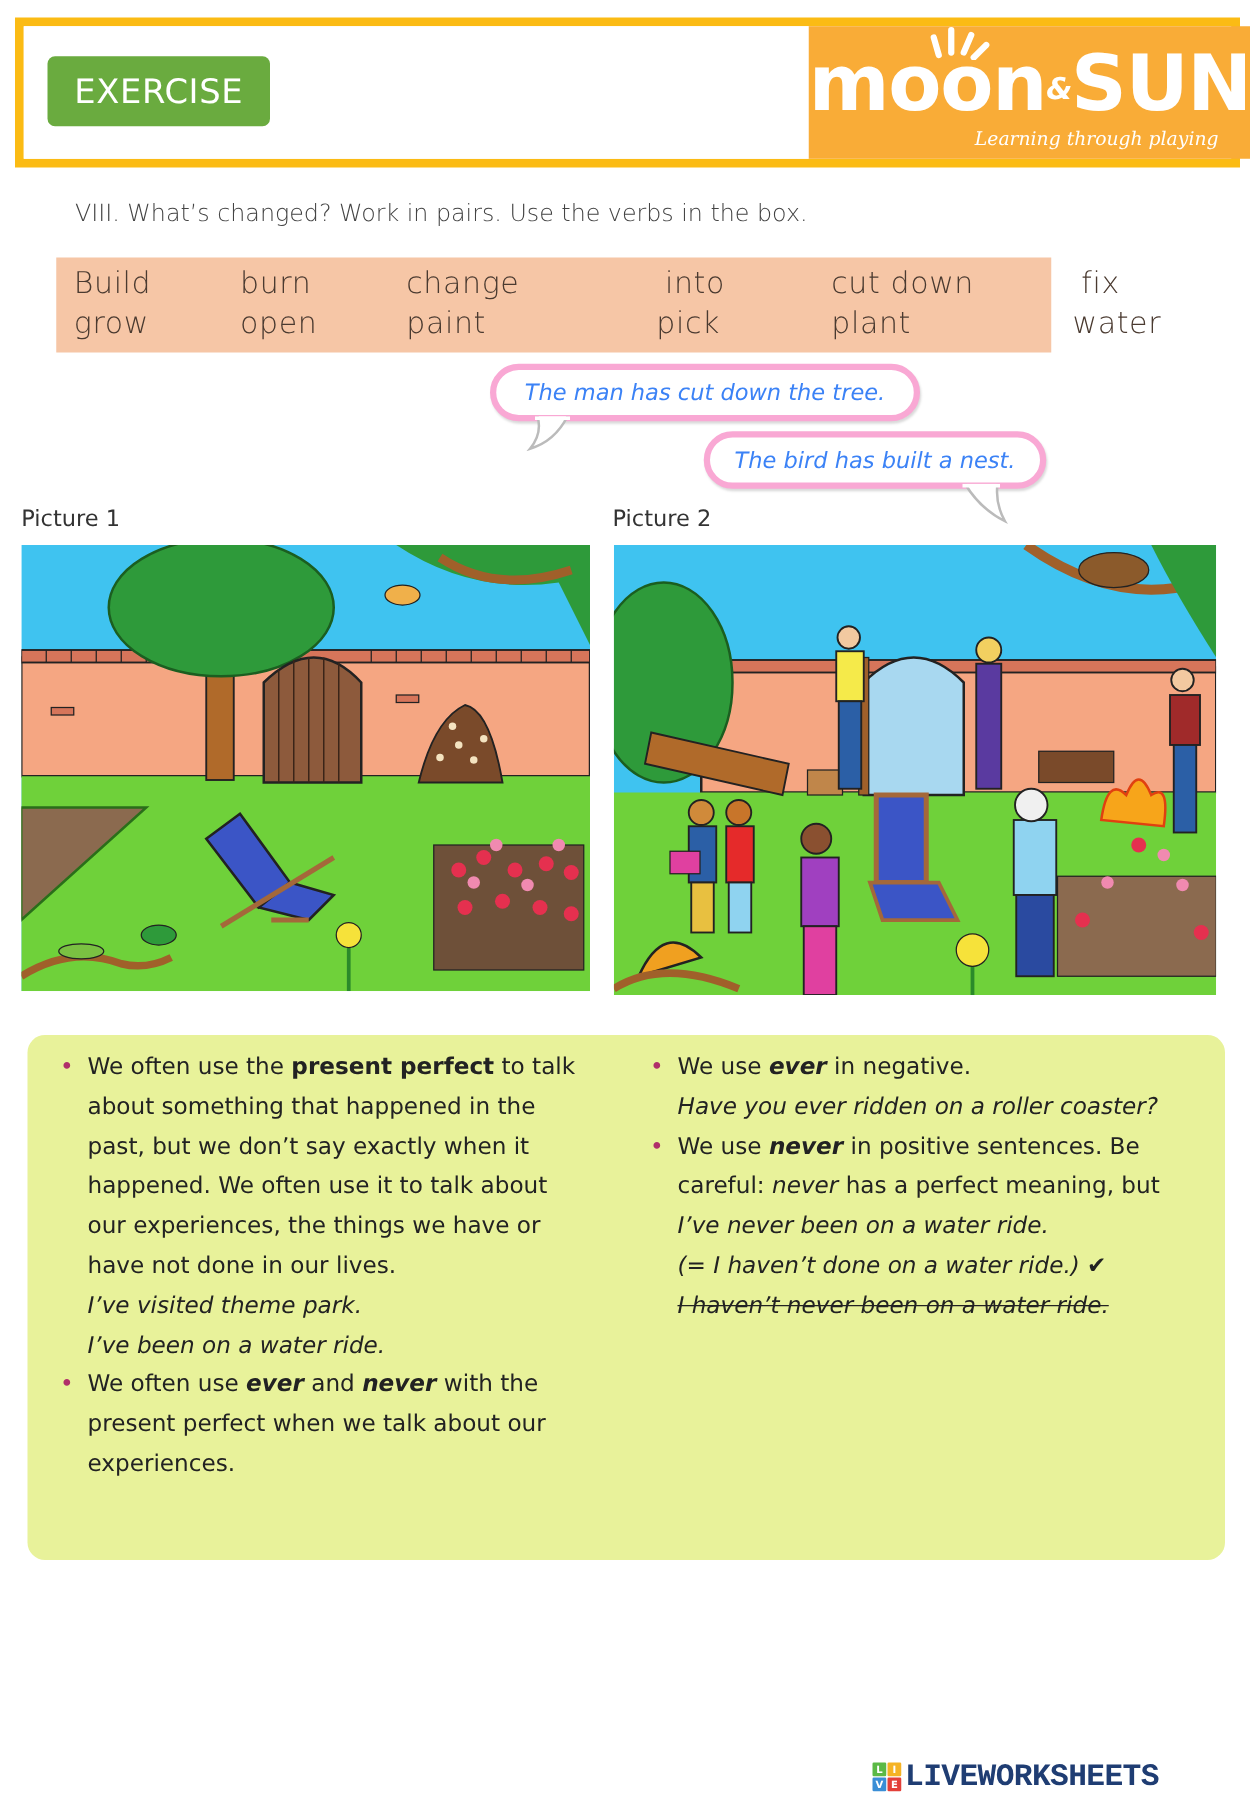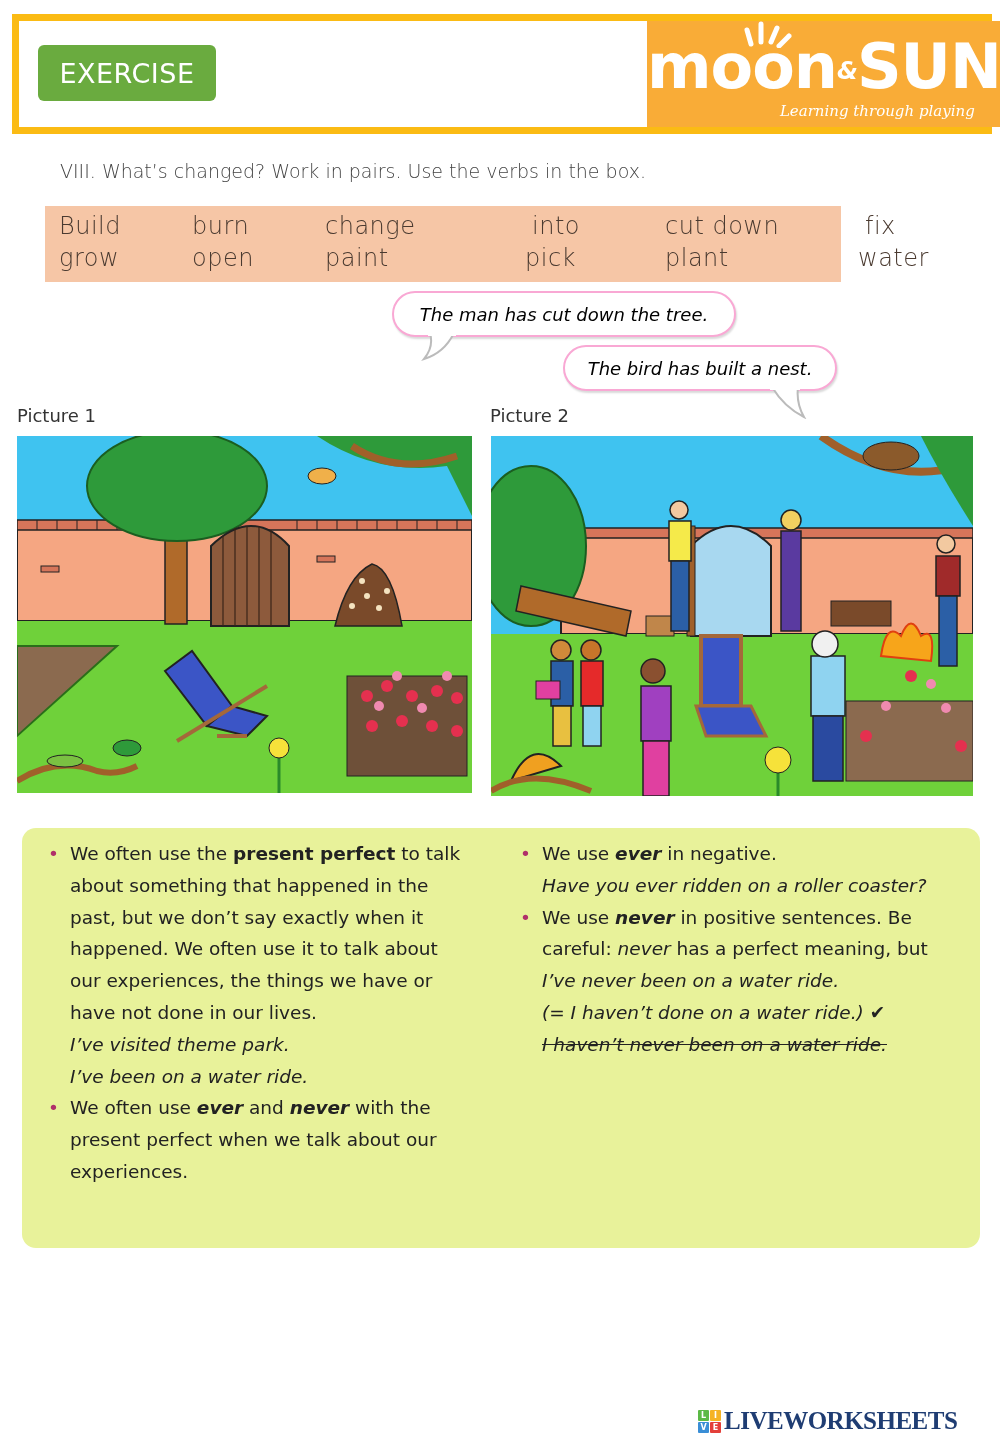--- a/index.html
+++ b/index.html
@@ -44,22 +44,22 @@
     position: absolute; left: 45px; top: 206px; width: 796px; height: 76px;
     background: #f6c6a6;
   }
   .verb {
     position: absolute; font-family: "DejaVu Sans", sans-serif; font-size: 24px;
     color: #4a3a30; letter-spacing: 0.5px; font-weight: 300;
   }
 
   
   .bubble {
-    position: absolute; background: #fff; border: 2px solid #f9a8d4; border-radius: 24px;
-    font-family: "DejaVu Sans", sans-serif; font-style: italic; color: #000000;
+    position: absolute; background: #fff; border: 5px solid #f9a8d4; border-radius: 24px;
+    font-family: "DejaVu Sans", sans-serif; font-style: italic; color: #3b82f6;
     font-size: 18px; display: flex; align-items: center; justify-content: center;
     box-shadow: 1px 2px 2px rgba(0,0,0,0.15);
   }
   .bubble-tail { position: absolute; }
 
   
   .pic-label {
     position: absolute; font-family: "DejaVu Sans", sans-serif; font-size: 18px; color: #333;
   }
   .picture { position: absolute; overflow: hidden; }
@@ -74,21 +74,21 @@
   .bullet::before { content: "•"; color: #b0306a; position: absolute; left: -22px; }
   .it { font-style: italic; }
   .strike { text-decoration: line-through; }
 
   
   .footer-logo {
     position: absolute; left: 698px; top: 1407px; display: flex; align-items: center;
   }
   .live-grid { display: grid; grid-template-columns: 11px 11px; grid-template-rows: 11px 11px; gap: 1px; margin-right: 3px; }
   .live-grid span { font-family: "DejaVu Sans", sans-serif; font-size: 8px; font-weight: bold; color: #fff; display: flex; align-items: center; justify-content: center; border-radius: 1px; }
-  .footer-text { font-family: Liberation Serif, serif; font-weight: bold; font-size: 25px; color: #1f3d73; letter-spacing: -0.5px; }
+  .footer-text { font-family: Liberation Mono, monospace; font-weight: bold; font-size: 25px; color: #1f3d73; letter-spacing: -0.5px; }
 </style>
 </head>
 <body>
 
 <div class="header">
   <div class="header-left">
     <div class="exercise-badge">EXERCISE</div>
   </div>
   <div class="header-right">
     <div class="logo-word">

